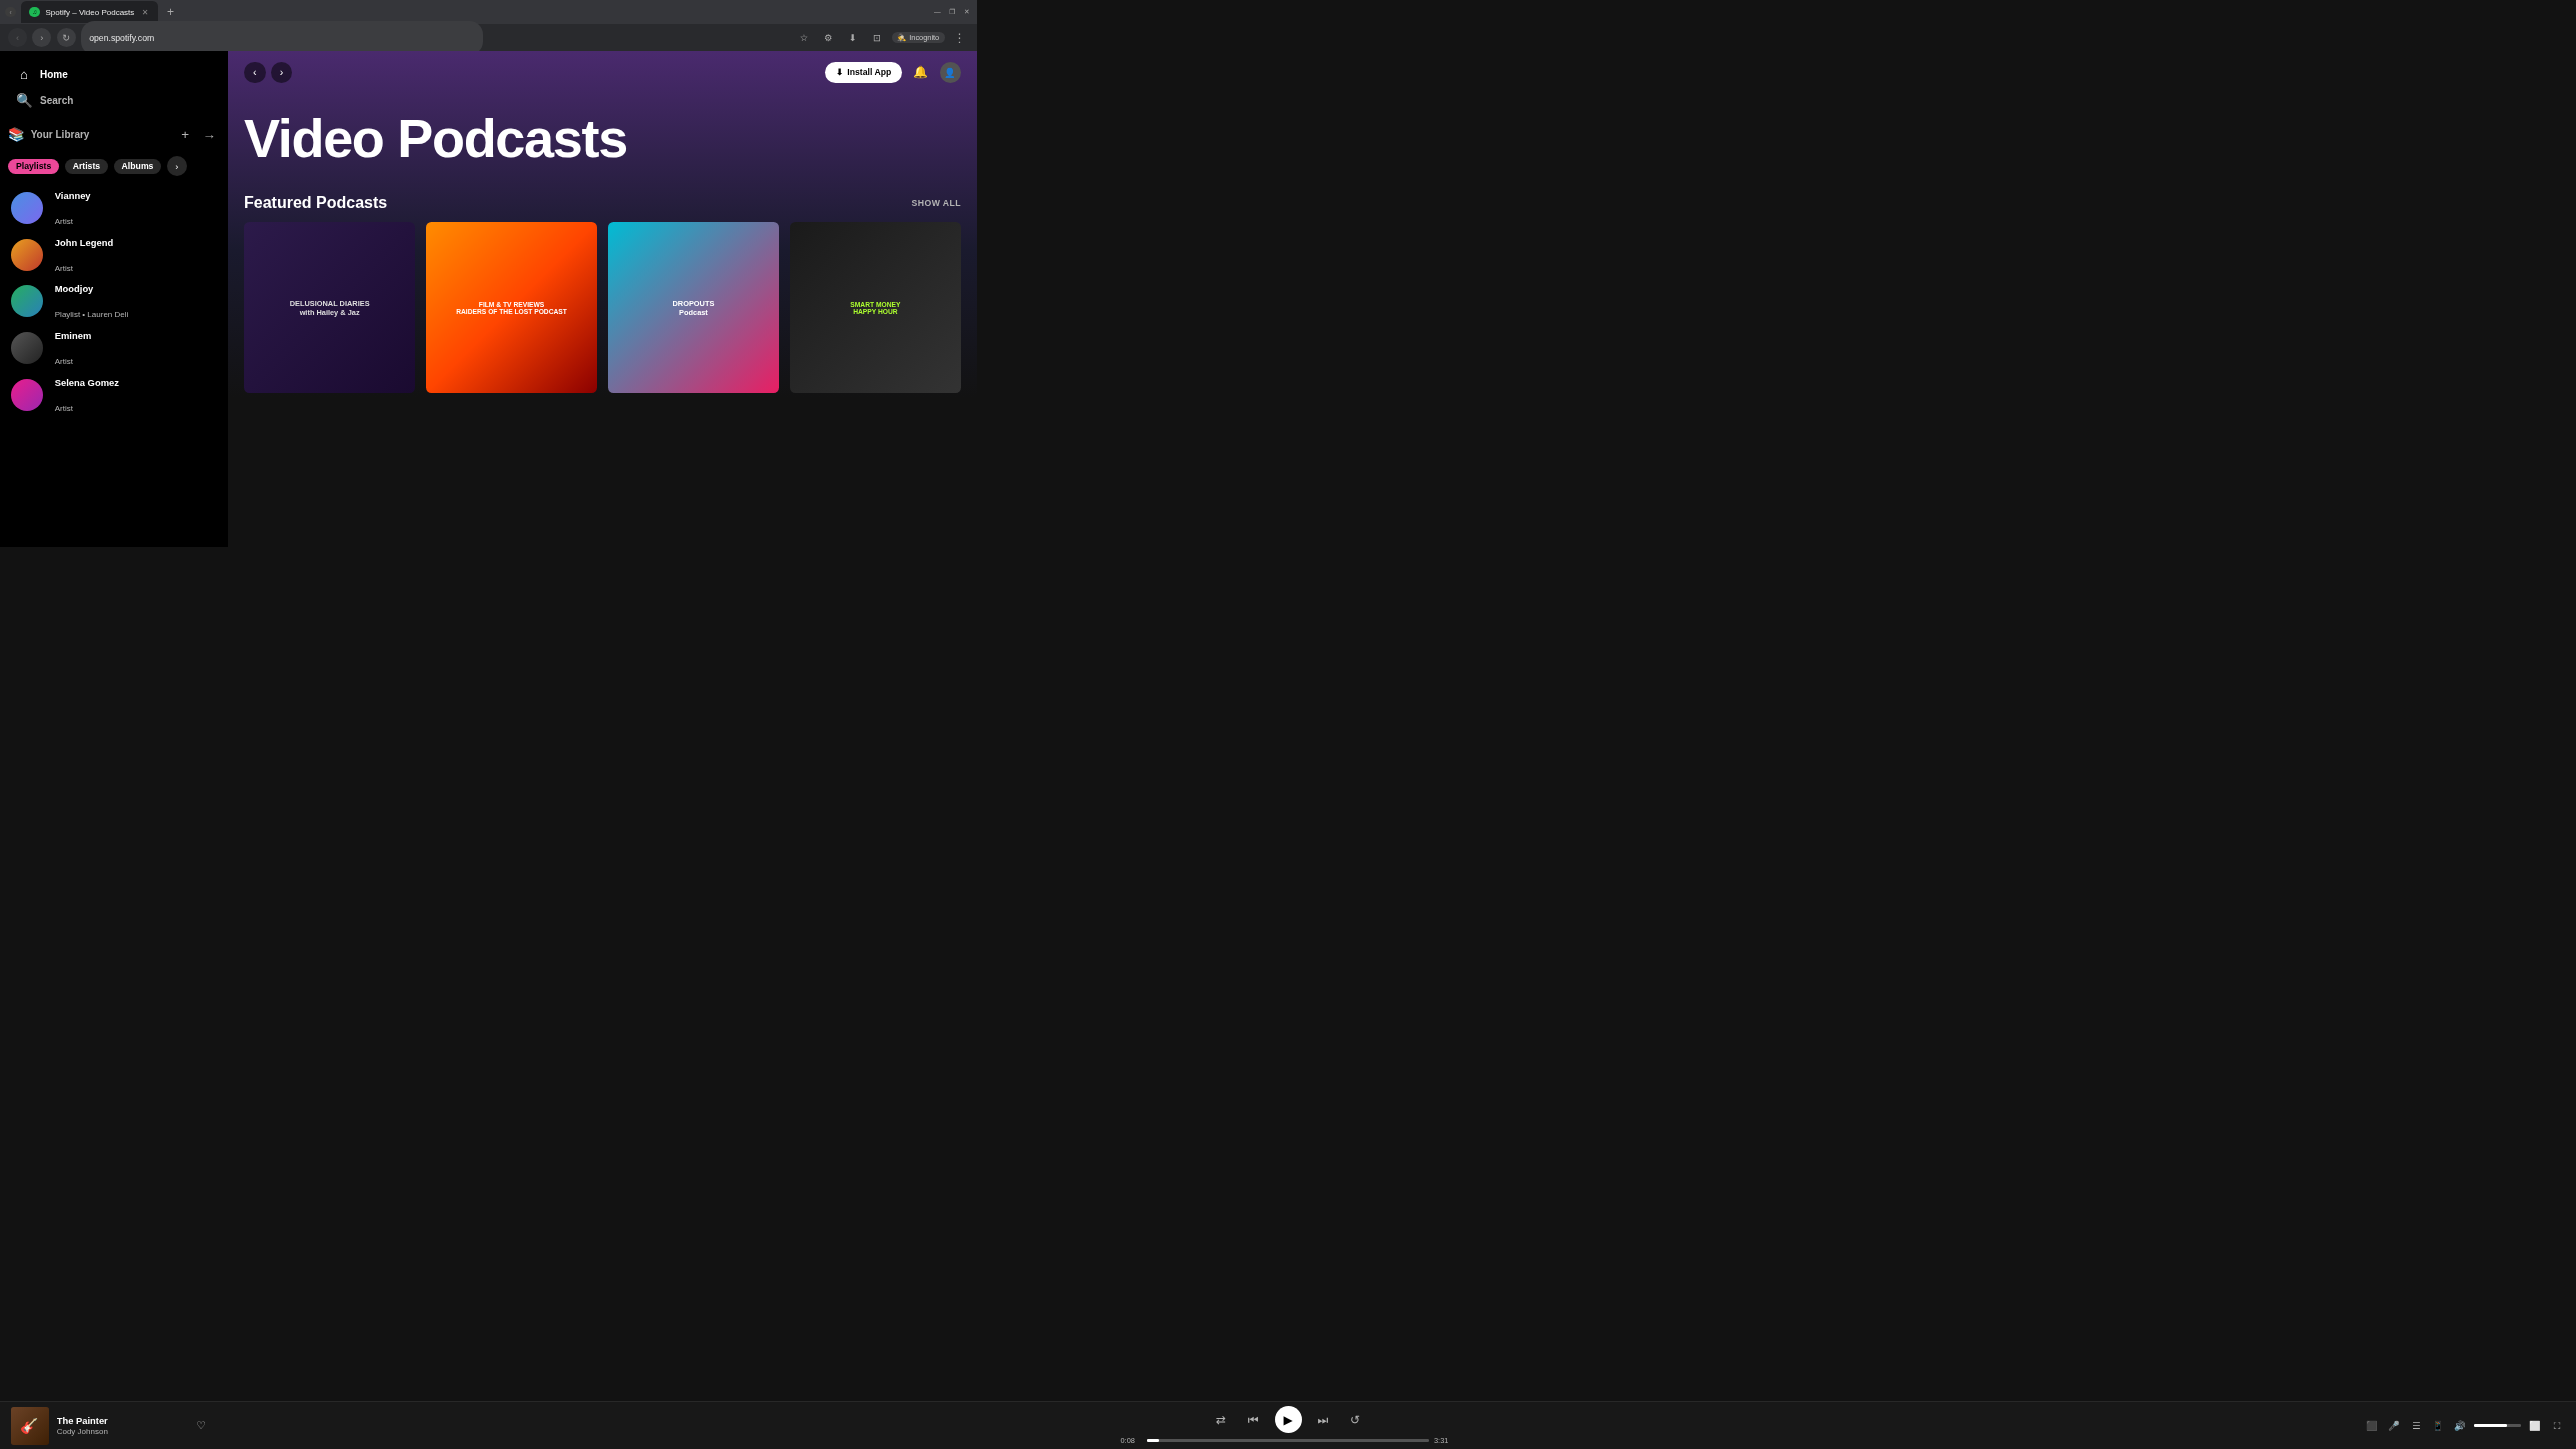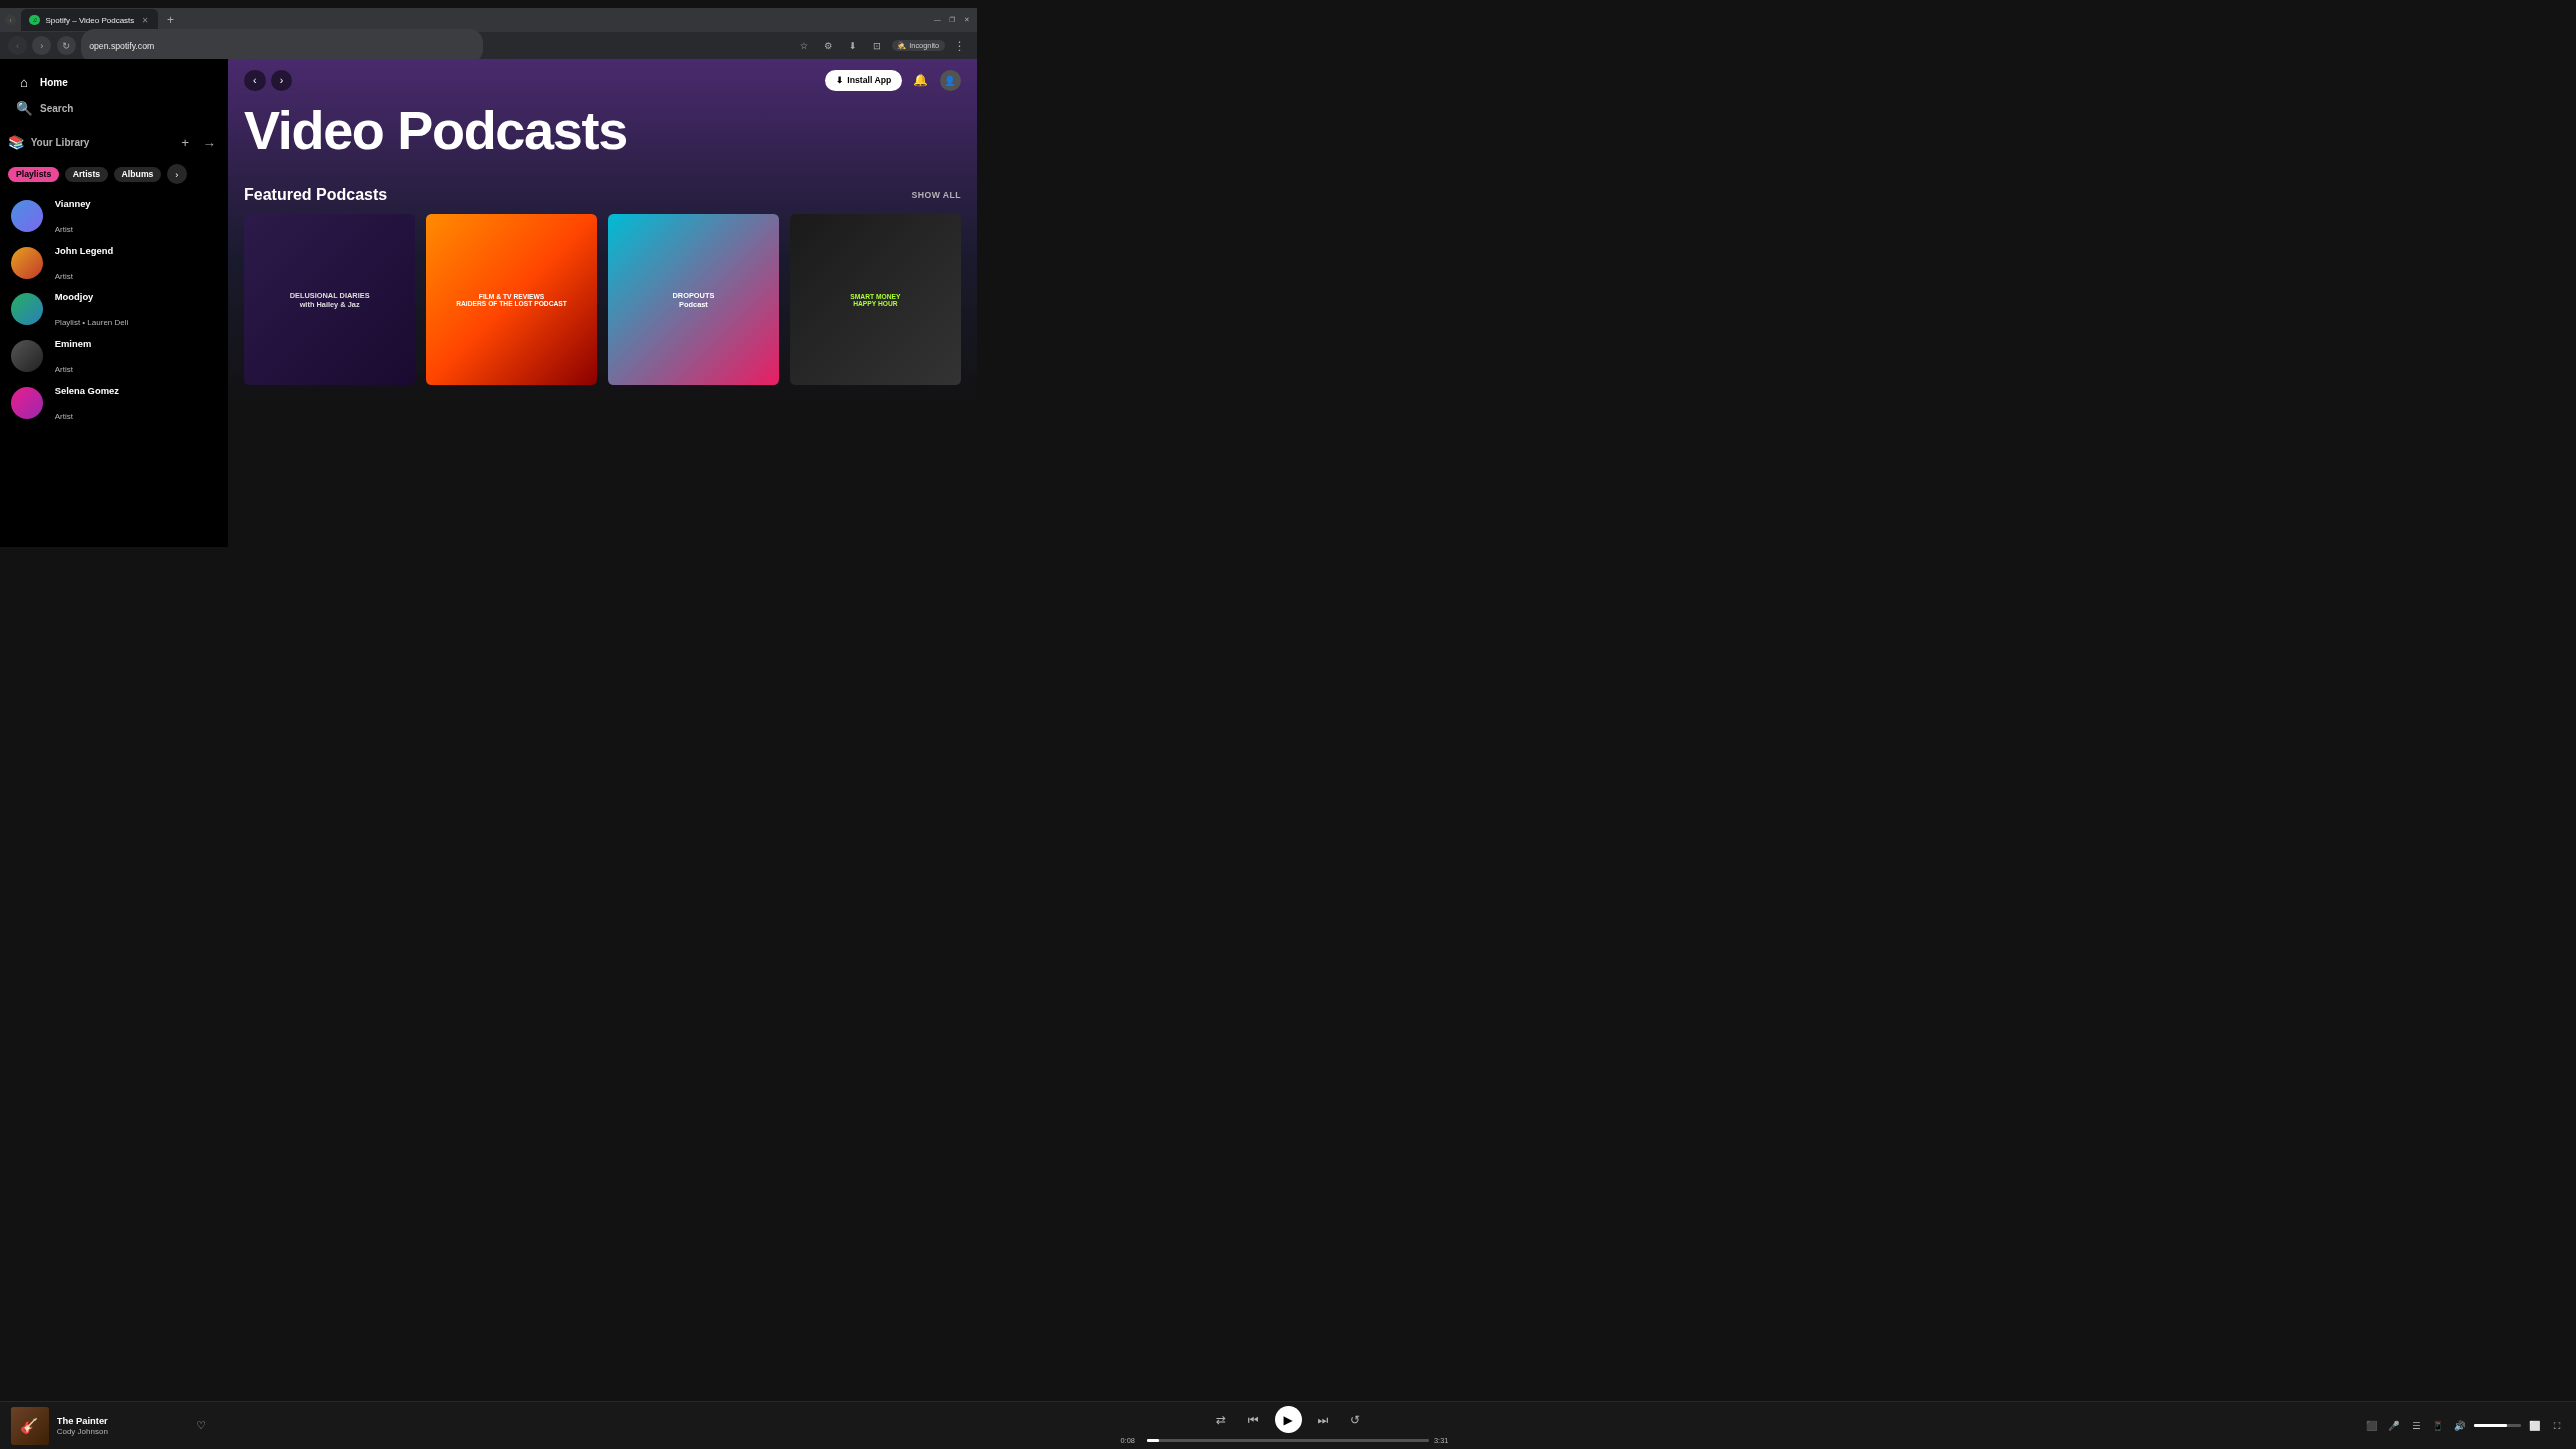--- a/index.html
+++ b/index.html
@@ -10,21 +10,20 @@
       width: 977px;
       height: 547px;
       overflow: hidden;
       position: relative;
     }
 
     
     .browser-chrome {
       background: #202124;
       width: 100%;
-      margin-top: 8px;
     }
     .browser-tab-bar {
       display: flex;
       align-items: center;
       height: 24px;
       padding: 0 5.4px;
       background: #35363a;
       gap: 2.7px;
     }
     .browser-tab-nav-btns {
@@ -387,20 +386,21 @@
 
     .hero-section {
       padding: 0 16px 27px;
     }
     .hero-title {
       font-size: 54px;
       font-weight: 900;
       color: #fff;
       line-height: 1.05;
       letter-spacing: -1.3px;
+      margin-top: 16px;
     }
 
     .section-header {
       display: flex;
       align-items: center;
       padding: 0 16px 10.7px;
     }
     .section-title {
       font-size: 16px;
       font-weight: 700;

